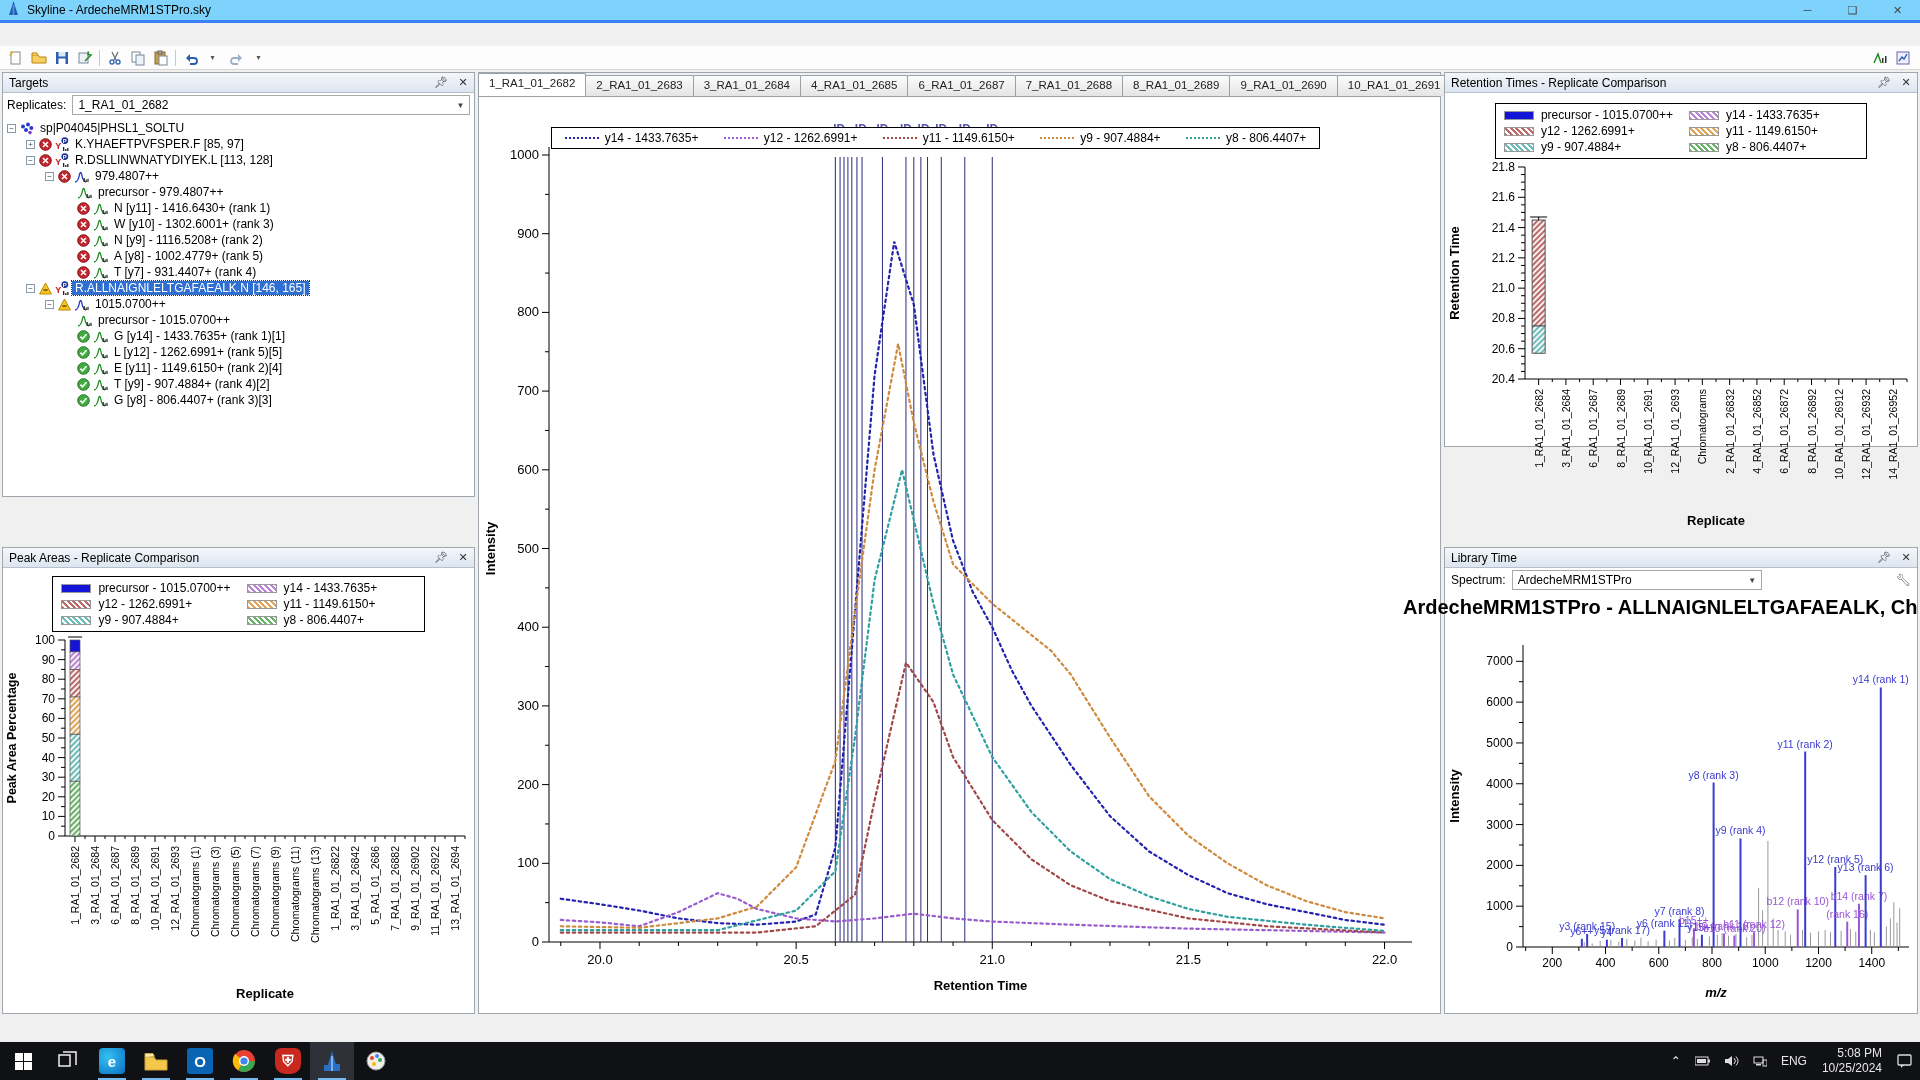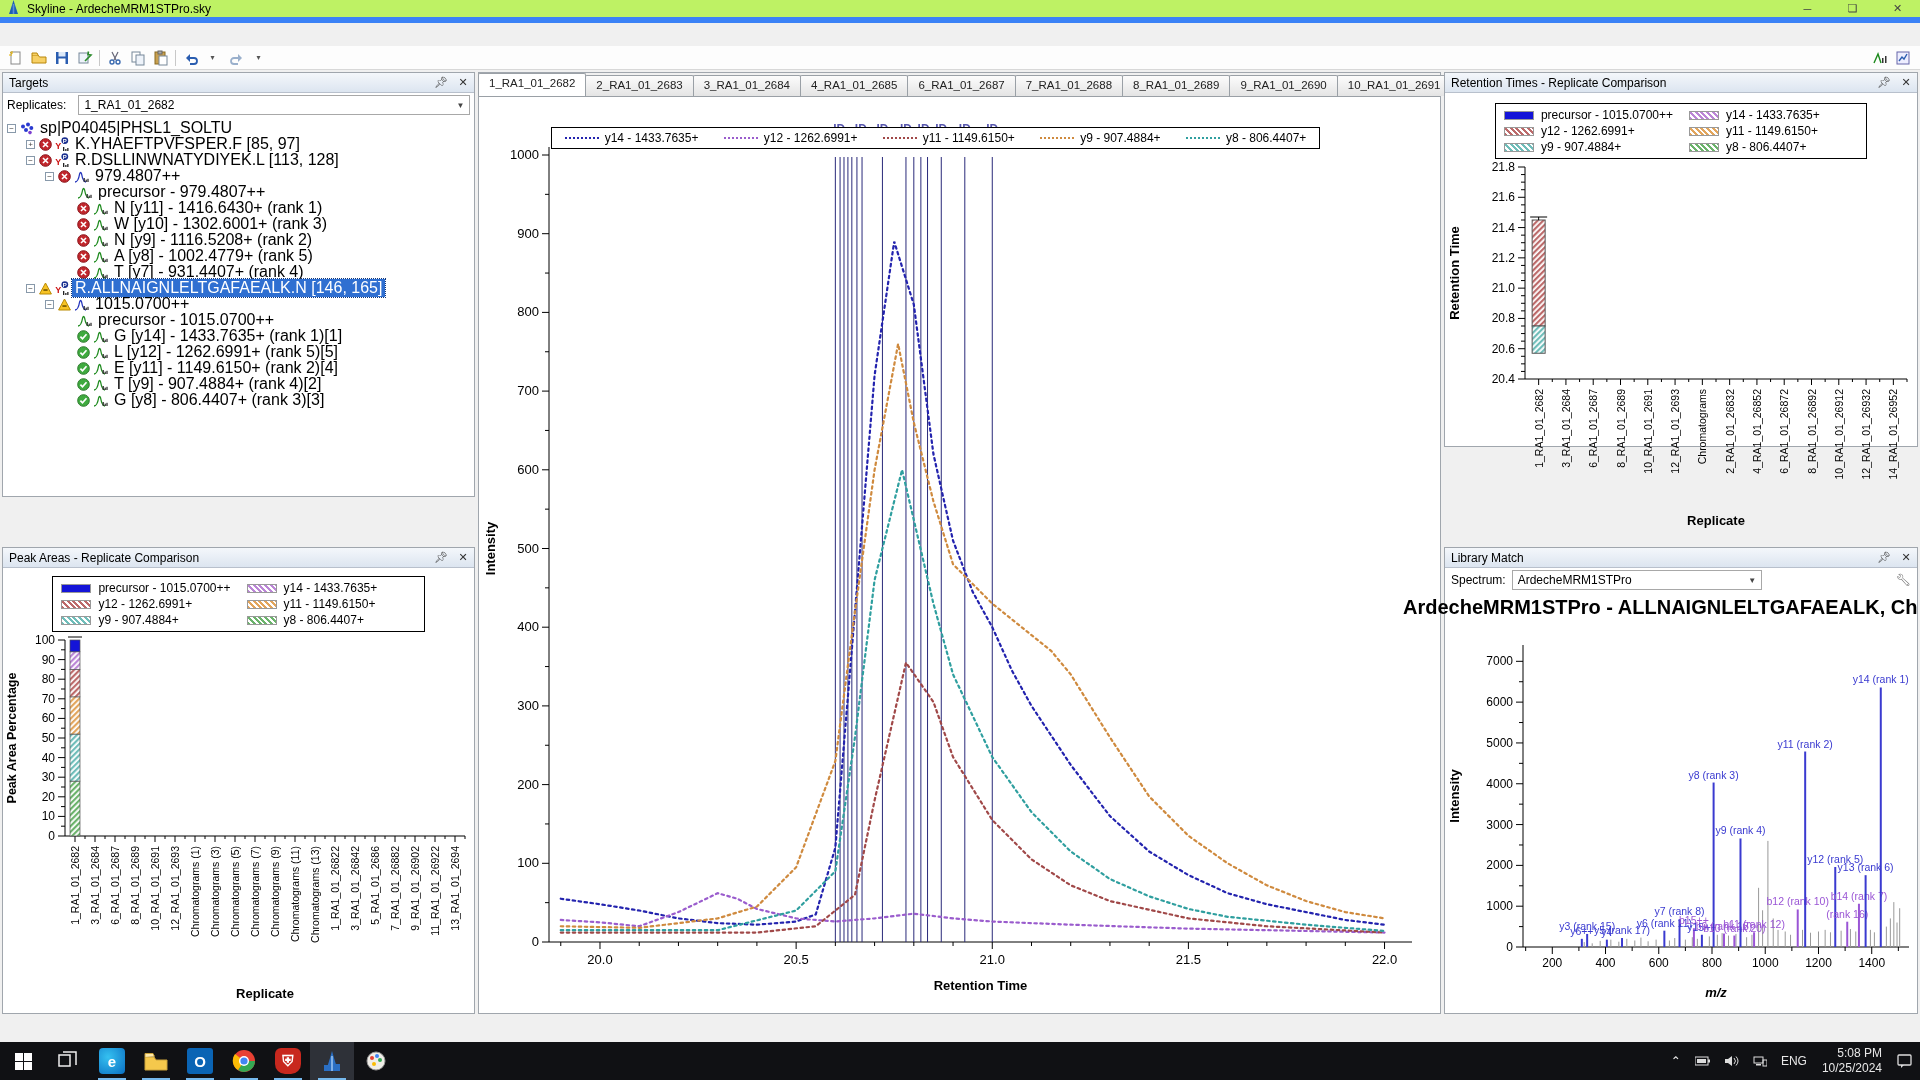--- a/index.html
+++ b/index.html
@@ -1,22 +1,22 @@
 <!DOCTYPE html>
 <html><head>
 <meta charset="utf-8">
 <style>
   * { margin:0; padding:0; box-sizing:border-box; }
   html,body { width:1920px; height:1080px; overflow:hidden; background:#fff;
     font-family:"Liberation Sans", sans-serif; font-size:12px; color:#000; }
   .window { position:relative; width:1920px; height:1080px; background:#f0f0f0; }
 
   
-  .titlebar { position:absolute; top:0; left:0; right:0; height:23px; background:#bef264;
-    display:flex; align-items:center; border-bottom:6px solid #3b82f6; }
+  .titlebar { position:absolute; top:0; left:0; right:0; height:23px; background:#7dd3fc;
+    display:flex; align-items:center; border-bottom:3px solid #3b82f6; }
   .titlebar .apptitle { font-size:12px; margin-left:6px; }
   .win-controls { margin-left:auto; display:flex; height:100%; }
   .win-btn { width:45px; height:100%; display:flex; align-items:center; justify-content:center;
     font-size:11px; color:#444; cursor:default; }
   .appicon { margin-left:6px; }
 
   
   .menubar { position:absolute; top:23px; left:0; right:0; height:23px; background:#fff;
     display:flex; align-items:center; padding-left:8px; }
   .menu-item { padding:3px 9px; font-size:12.5px; }
@@ -37,28 +37,28 @@
   .ph-icon { width:14px; text-align:center; }
 
   #targets-panel  { left:2px;   top:72px;  width:473px; height:425px; }
   #peakareas-panel{ left:2px;   top:547px; width:473px; height:467px; }
   #center-panel   { left:478px; top:72px;  width:963px; height:942px; border:1px solid #a0a6ad; background:#fff; position:absolute;}
   #rt-panel       { left:1444px;top:72px;  width:474px; height:375px; }
   #library-panel  { left:1444px;top:547px; width:474px; height:467px; }
 
   
   .replicates-row { display:flex; align-items:center; height:24px; padding:2px 4px; }
-  .replicates-row label { font-size:12px; margin-right:12px; }
+  .replicates-row label { font-size:12px; margin-right:6px; }
   .combo { flex:1; height:20px; border:1px solid #a8a8a8; background:#fff; display:flex; align-items:center; }
   .combo .combo-val { flex:1; padding-left:5px; font-size:12px; }
   .combo .combo-btn { width:17px; height:100%; display:flex; align-items:center; justify-content:center;
     font-size:8px; color:#444; }
   .tree { padding:3px 0 0 4px; overflow:hidden; }
   .tree-row { display:flex; align-items:center; height:16px; white-space:nowrap; }
-  .tree-row .lbl { padding:0 3px; font-size:16px; }
+  .tree-row .lbl { padding:0 3px; font-size:12px; }
   .tree-row.selected .lbl { background:#2f6fd1; color:#fff; outline:1px dotted #10367a; }
   .expander { width:9px; height:9px; border:1px solid #8899aa; background:#fff; font-size:8px; line-height:7px;
     text-align:center; color:#444; margin-right:4px; flex:none; }
   .ticon { margin-right:3px; flex:none; display:inline-flex; }
 
   
   .legend-box { border:1px solid #000; background:#fff; padding:4px 8px; display:grid;
     grid-template-columns:1fr 1fr; gap:2px 16px; font-size:12px; width:fit-content; }
   .legend-entry { display:flex; align-items:center; gap:7px; }
   .swatch { width:30px; height:9px; border:1px solid #999; flex:none; }
@@ -982,21 +982,21 @@
           <rect x="87.14285714285714" y="166.9999999999999" width="13" height="27.257142857142753" fill="url(#rtLow)" stroke="#555"></rect>
           <line x1="85.14285714285714" y1="58.00000000000014" x2="102.14285714285714" y2="58.00000000000014" stroke="#000"></line>
           <line x1="93.64285714285714" y1="58.00000000000014" x2="93.64285714285714" y2="61.00000000000014" stroke="#000"></line>
           <text x="271" y="366" font-size="13" text-anchor="middle" fill="#000" font-weight="bold">Replicate</text>
           <text x="14" y="114" font-size="13" text-anchor="middle" fill="#000" transform="rotate(-90 14 114)" font-weight="bold">Retention Time</text>
         </svg></div>
   </div>
 
   <div class="panel" id="library-panel">
     <div class="panel-header">
-      <span>Library Match</span>
+      <span>Library Time</span>
       <span class="ph-icons">
         <span class="ph-icon">📌︎</span>
         <span class="ph-icon">✕</span>
       </span>
     </div>
     <div class="spectrum-row">
       <label>Spectrum:</label>
       <div class="combo">
         <span class="combo-val">ArdecheMRM1STPro</span>
         <span class="combo-btn">▼</span>

